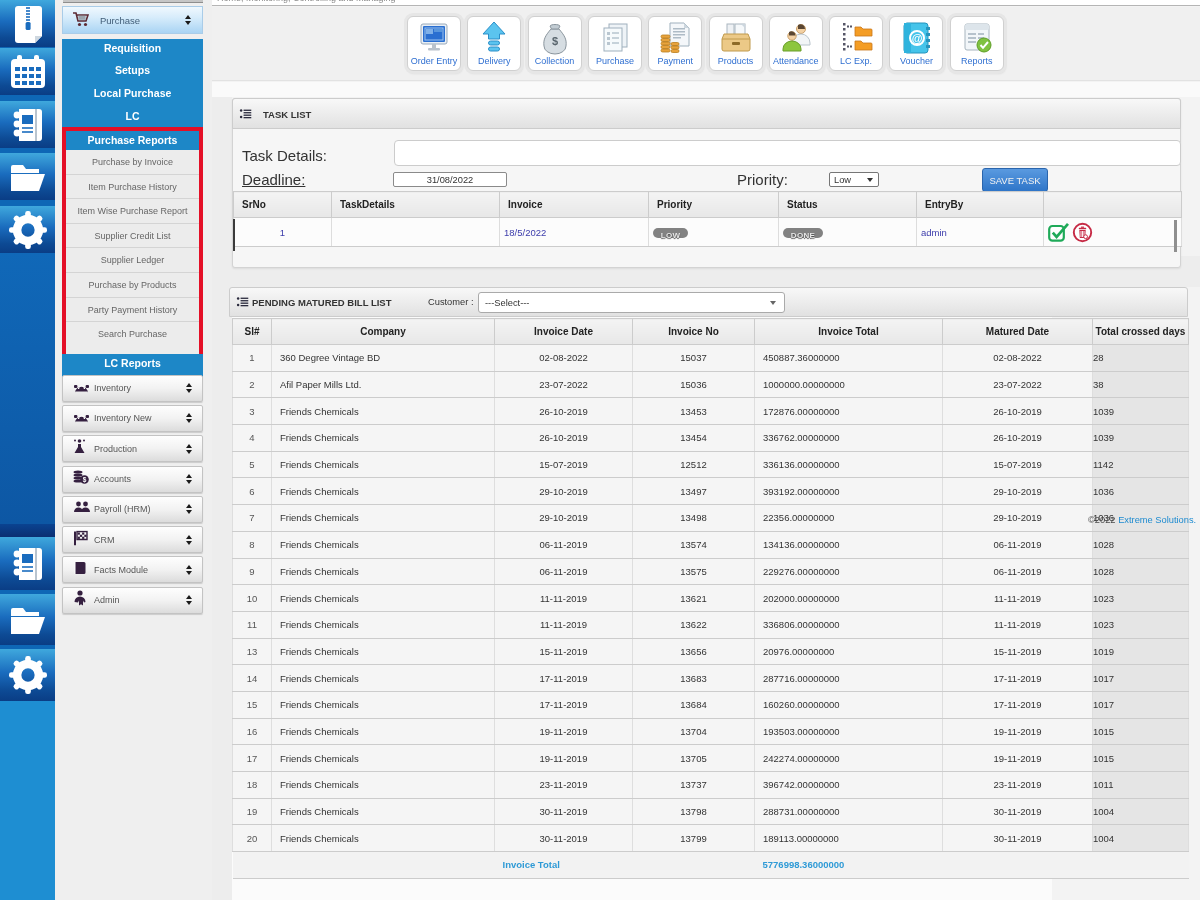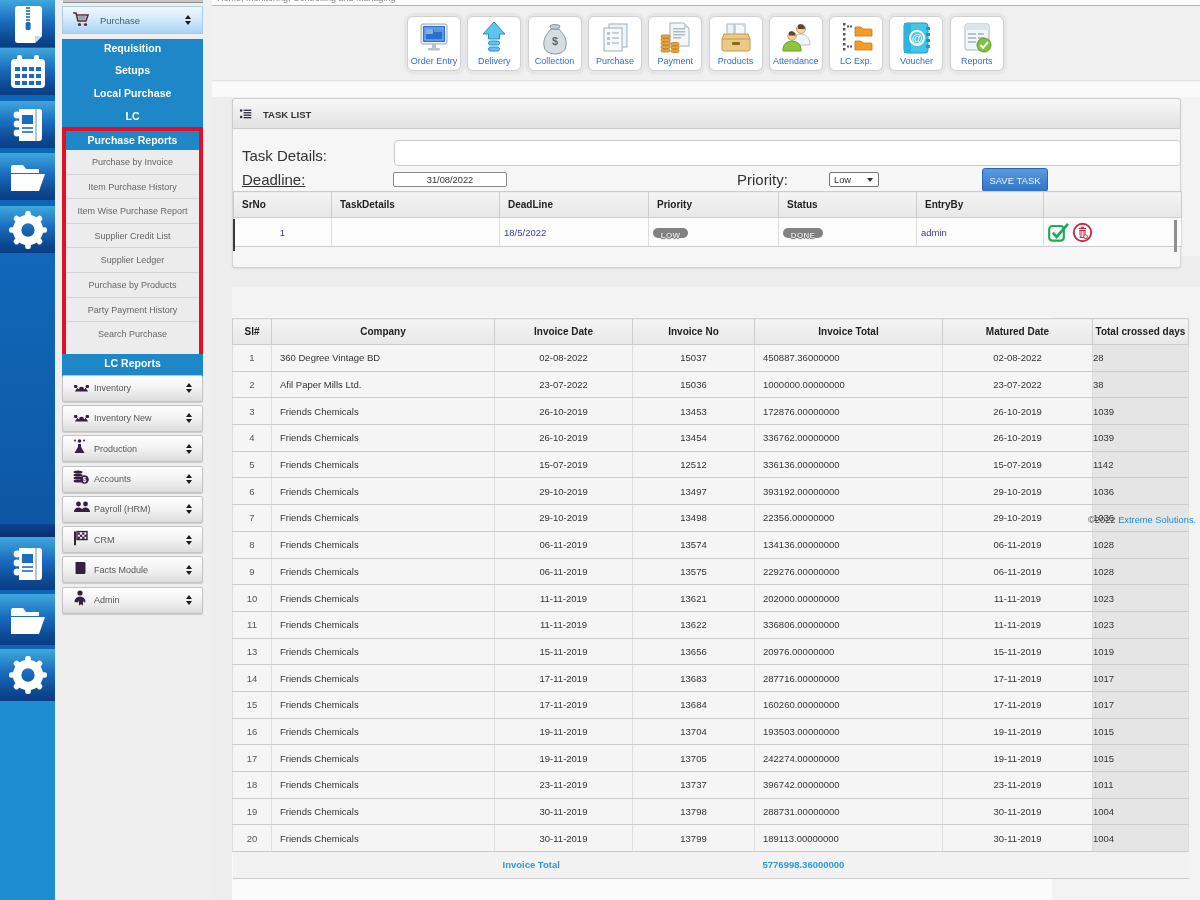--- a/index.html
+++ b/index.html
@@ -513,21 +513,21 @@
           <col style="width:149px">
           <col style="width:130px">
           <col style="width:138px">
           <col style="width:127px">
           <col style="width:138px">
         </colgroup>
       <tbody>
           <tr>
             <th>SrNo</th>
             <th>TaskDetails</th>
-            <th>DeadLine</th>
+            <th>Invoice</th>
             <th>Priority</th>
             <th>Status</th>
             <th>EntryBy</th>
             <th></th>
           </tr>
       <tr>
         <td class="ctr">1</td>
         <td></td>
         <td class="lft">18/5/2022</td>
         <td class="lft"><span class="badge" style="width:35px"><i>LOW</i></span></td>
@@ -551,20 +551,35 @@
                 <circle cx="13.6" cy="14.7" r="1.9" fill="#fff" stroke="#c62a45" stroke-width="1"></circle>
               </svg>
         </td>
       </tr>
     </tbody>
       </table>
     <div id="taskscroll"></div>
     <div style="position:absolute;left:0px;top:120px;width:2px;height:32px;background:#3a3a3a"></div>
   </div>
 
+  <div class="panel-head" id="billhead">
+    <svg class="licon" width="13" height="10" viewBox="0 0 15 13">
+        <g fill="#2b2b3e">
+          <circle cx="1.8" cy="2" r="1.6"></circle>
+          <circle cx="1.8" cy="10.5" r="1.6"></circle>
+          <rect x="5" y="0.8" width="10" height="1.7"></rect>
+          <rect x="5" y="4" width="10" height="1.7"></rect>
+          <rect x="5" y="7.2" width="10" height="1.7"></rect>
+          <rect x="5" y="10.4" width="10" height="1.7"></rect>
+        </g>
+      </svg>
+    <span class="ptitle" style="left:22px">PENDING MATURED BILL LIST</span>
+    <span id="custlbl">Customer :</span>
+    <div id="custsel">---Select---</div>
+  </div>
   <div id="billwrap">
     <table class="grid" id="billtable">
       <colgroup>
           <col style="width:39px">
           <col style="width:223px">
           <col style="width:138px">
           <col style="width:122px">
           <col style="width:188px">
           <col style="width:150px">
           <col style="width:96px">

